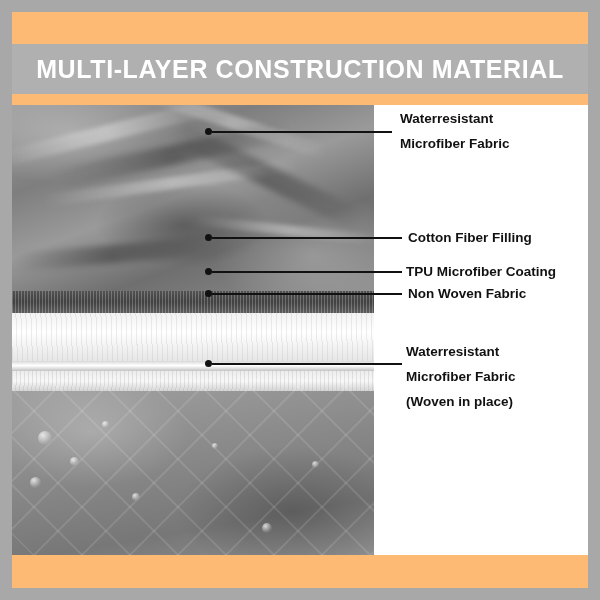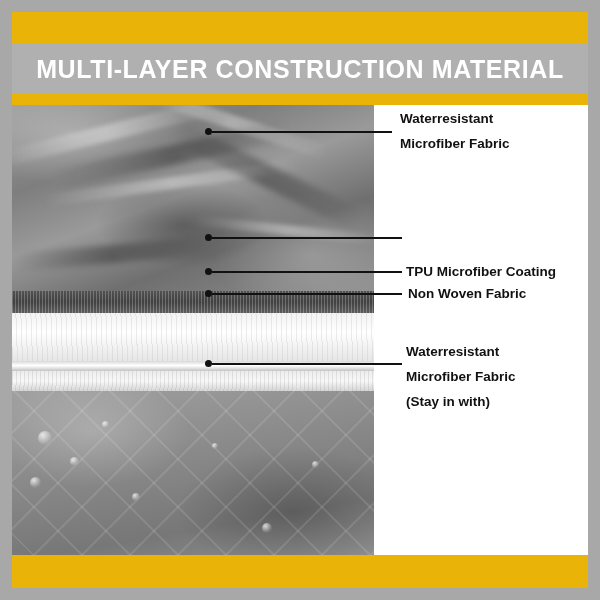--- a/index.html
+++ b/index.html
@@ -29,21 +29,21 @@
     height: 600px;
     border: 12px solid #a8a8a8;
     box-sizing: border-box;
   }
   .inner-area {
     position: absolute;
     left: 12px;
     top: 12px;
     width: 576px;
     height: 576px;
-    background: #eab308;
+    background: #fdba74;
     overflow: hidden;
   }
   
   .title-band {
     position: absolute;
     left: 0;
     top: 32px;
     width: 576px;
     height: 50px;
     background: #b0b0b0;
@@ -247,37 +247,40 @@
 
     <div class="dot" style="left:193px; top:116px;"></div>
     <div class="leader" style="left:200px; top:119px; width:180px;"></div>
     <div class="label" style="left:388px; top:94px;">
       <div>Waterresistant</div>
       <div>Microfiber Fabric</div>
     </div>
 
     <div class="dot" style="left:193px; top:222px;"></div>
     <div class="leader" style="left:200px; top:225px; width:190px;"></div>
+    <div class="label" style="left:396px; top:213px;">
+      <div>Cotton Fiber Filling</div>
+    </div>
 
     <div class="dot" style="left:193px; top:256px;"></div>
     <div class="leader" style="left:200px; top:259px; width:190px;"></div>
     <div class="label" style="left:394px; top:247px;">
       <div>TPU Microfiber Coating</div>
     </div>
 
     <div class="dot" style="left:193px; top:278px;"></div>
     <div class="leader" style="left:200px; top:281px; width:190px;"></div>
     <div class="label" style="left:396px; top:269px;">
       <div>Non Woven Fabric</div>
     </div>
 
     <div class="dot" style="left:193px; top:348px;"></div>
     <div class="leader" style="left:200px; top:351px; width:190px;"></div>
     <div class="label" style="left:394px; top:327px;">
       <div>Waterresistant</div>
       <div>Microfiber Fabric</div>
-      <div>(Stay in with)</div>
+      <div>(Woven in place)</div>
     </div>
 
   </div>
 
   <div class="frame"></div>
 </div>
 
 </body></html>

